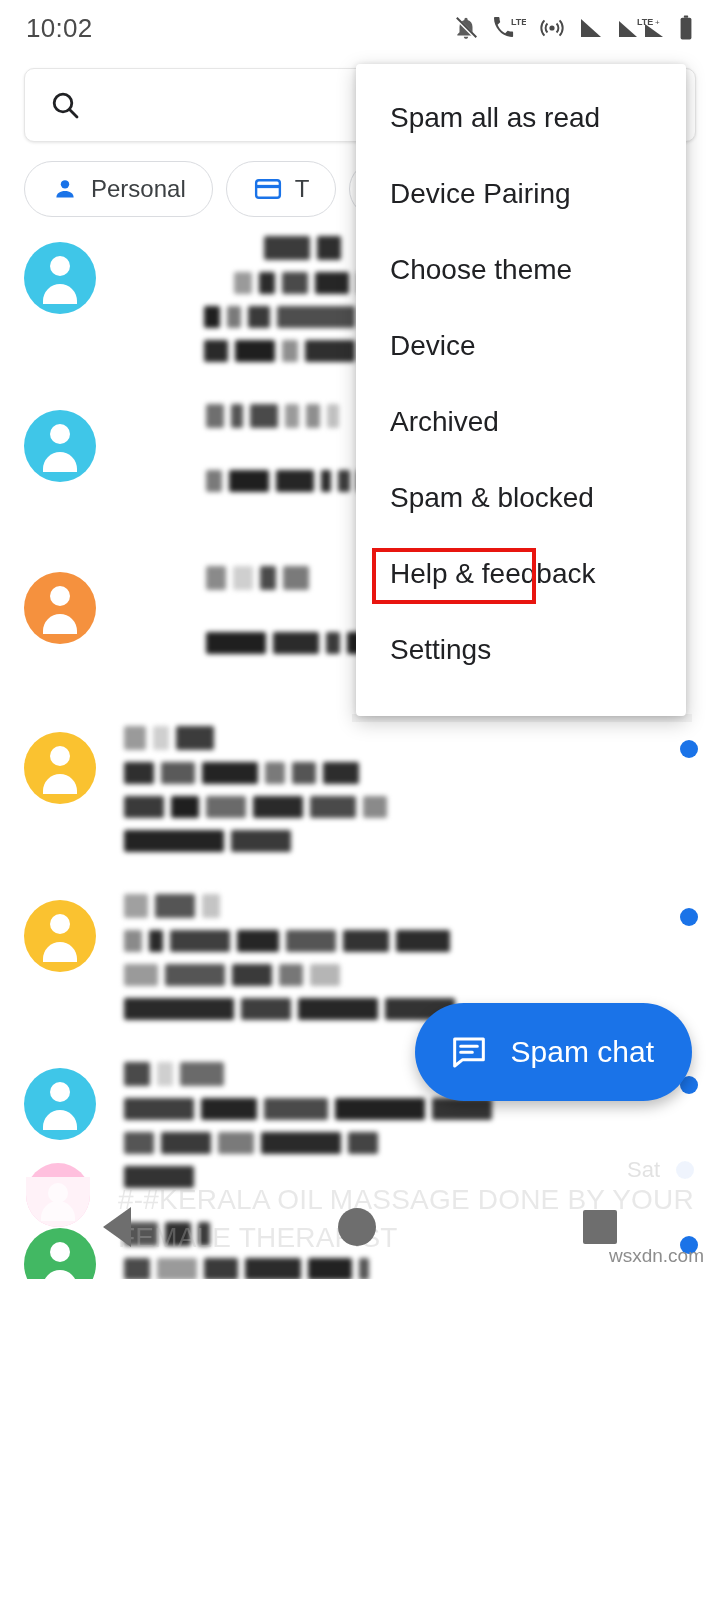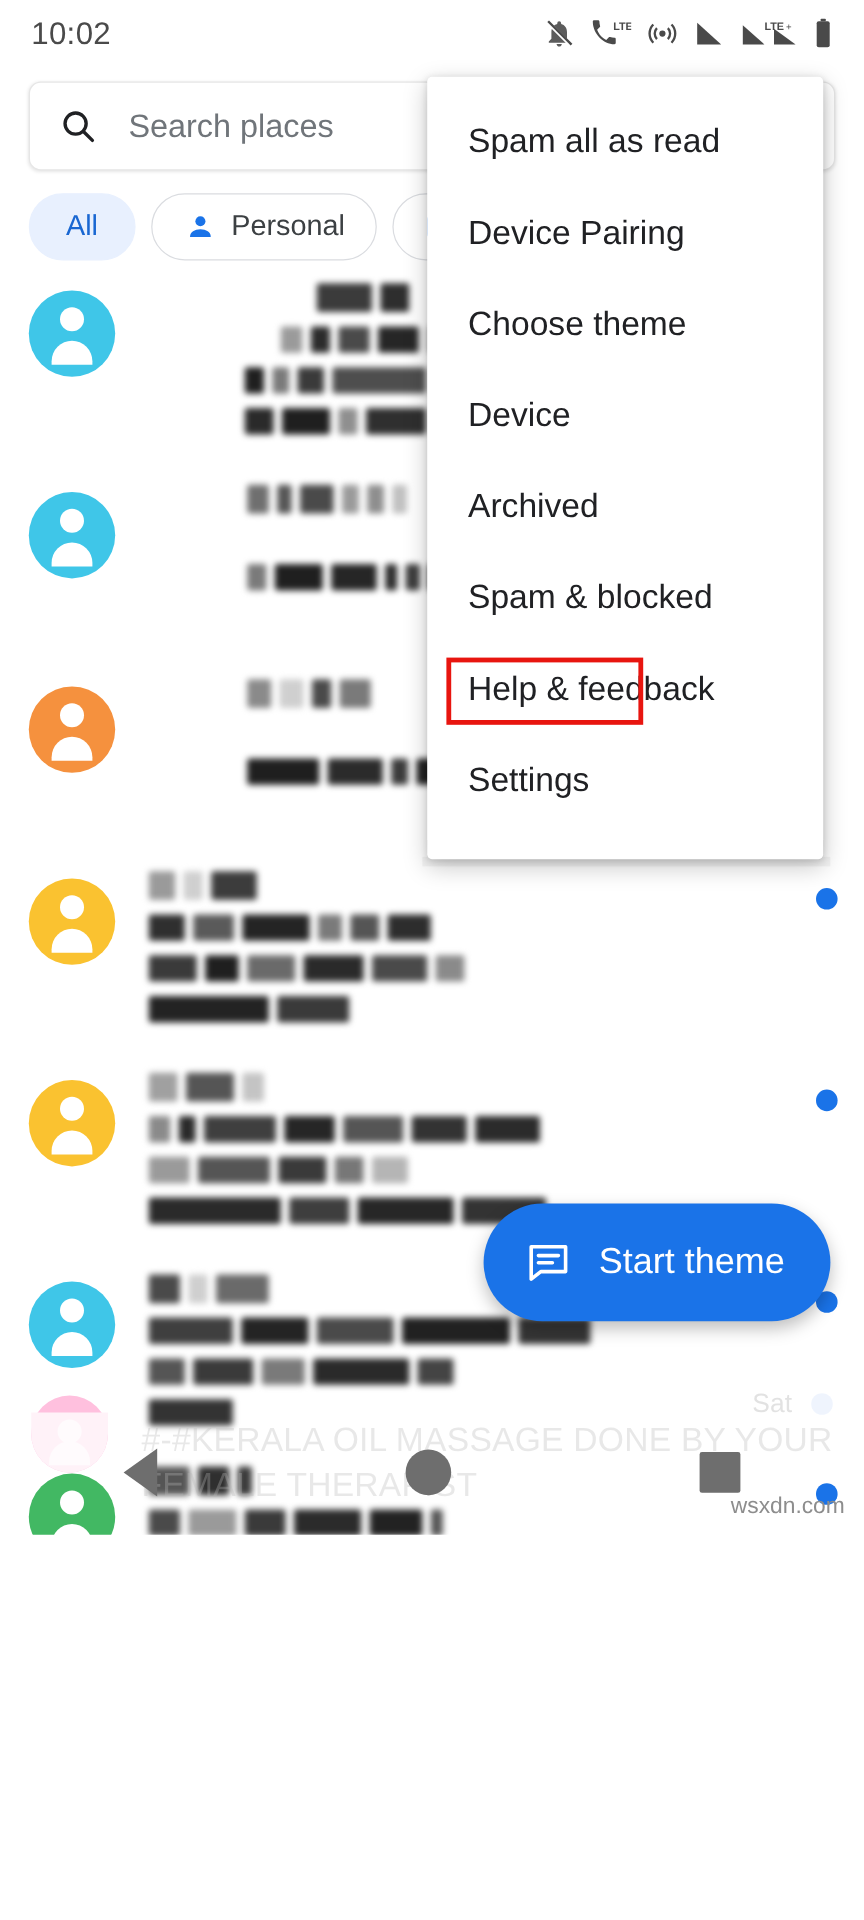--- a/index.html
+++ b/index.html
@@ -270,27 +270,23 @@
     </span>
   </div>
 
   <div class="searchbar">
     <span class="search-icon">
       <svg width="32" height="32" viewBox="0 0 24 24" fill="none" stroke="#202124" stroke-width="2.1" stroke-linecap="round">
         <circle cx="10.5" cy="10.5" r="6.6"></circle>
         <path d="M15.4 15.4L21 21"></path>
       </svg>
     </span>
-    <span class="search-placeholder">Search places</span>
   </div>
 
   <div class="chips">
-    <div class="chip selected">
-      <span>All</span>
-    </div>
     <div class="chip">
       <span>
         <svg width="28" height="28" viewBox="0 0 24 24" fill="none" stroke="#1a73e8" stroke-width="1.9">
           <circle cx="12" cy="8" r="3.6" fill="#1a73e8" stroke="none"></circle>
           <path d="M4.6 19.2c0-3.4 3.3-5.4 7.4-5.4s7.4 2 7.4 5.4" fill="#1a73e8" stroke="none"></path>
         </svg>
       </span>
       <span>Personal</span>
     </div>
     <div class="chip">
@@ -541,21 +537,21 @@
     </div>
   </div>
 
   <div class="fab">
     <span>
       <svg width="40" height="40" viewBox="0 0 24 24" fill="none" stroke="#ffffff" stroke-width="1.8" stroke-linejoin="round">
         <path d="M3.4 4.2h17.2v12.4H8.2L3.4 20.4z"></path>
         <path d="M7 8.6h10M7 12.2h7" stroke-linecap="round"></path>
       </svg>
     </span>
-    <span class="fab-label">Start theme</span>
+    <span class="fab-label">Spam chat</span>
   </div>
 
   <div class="navbar">
     <span class="nav-back"></span>
     <span class="nav-home"></span>
     <span class="nav-recent"></span>
   </div>
 
   <div class="watermark">wsxdn.com</div>
 

